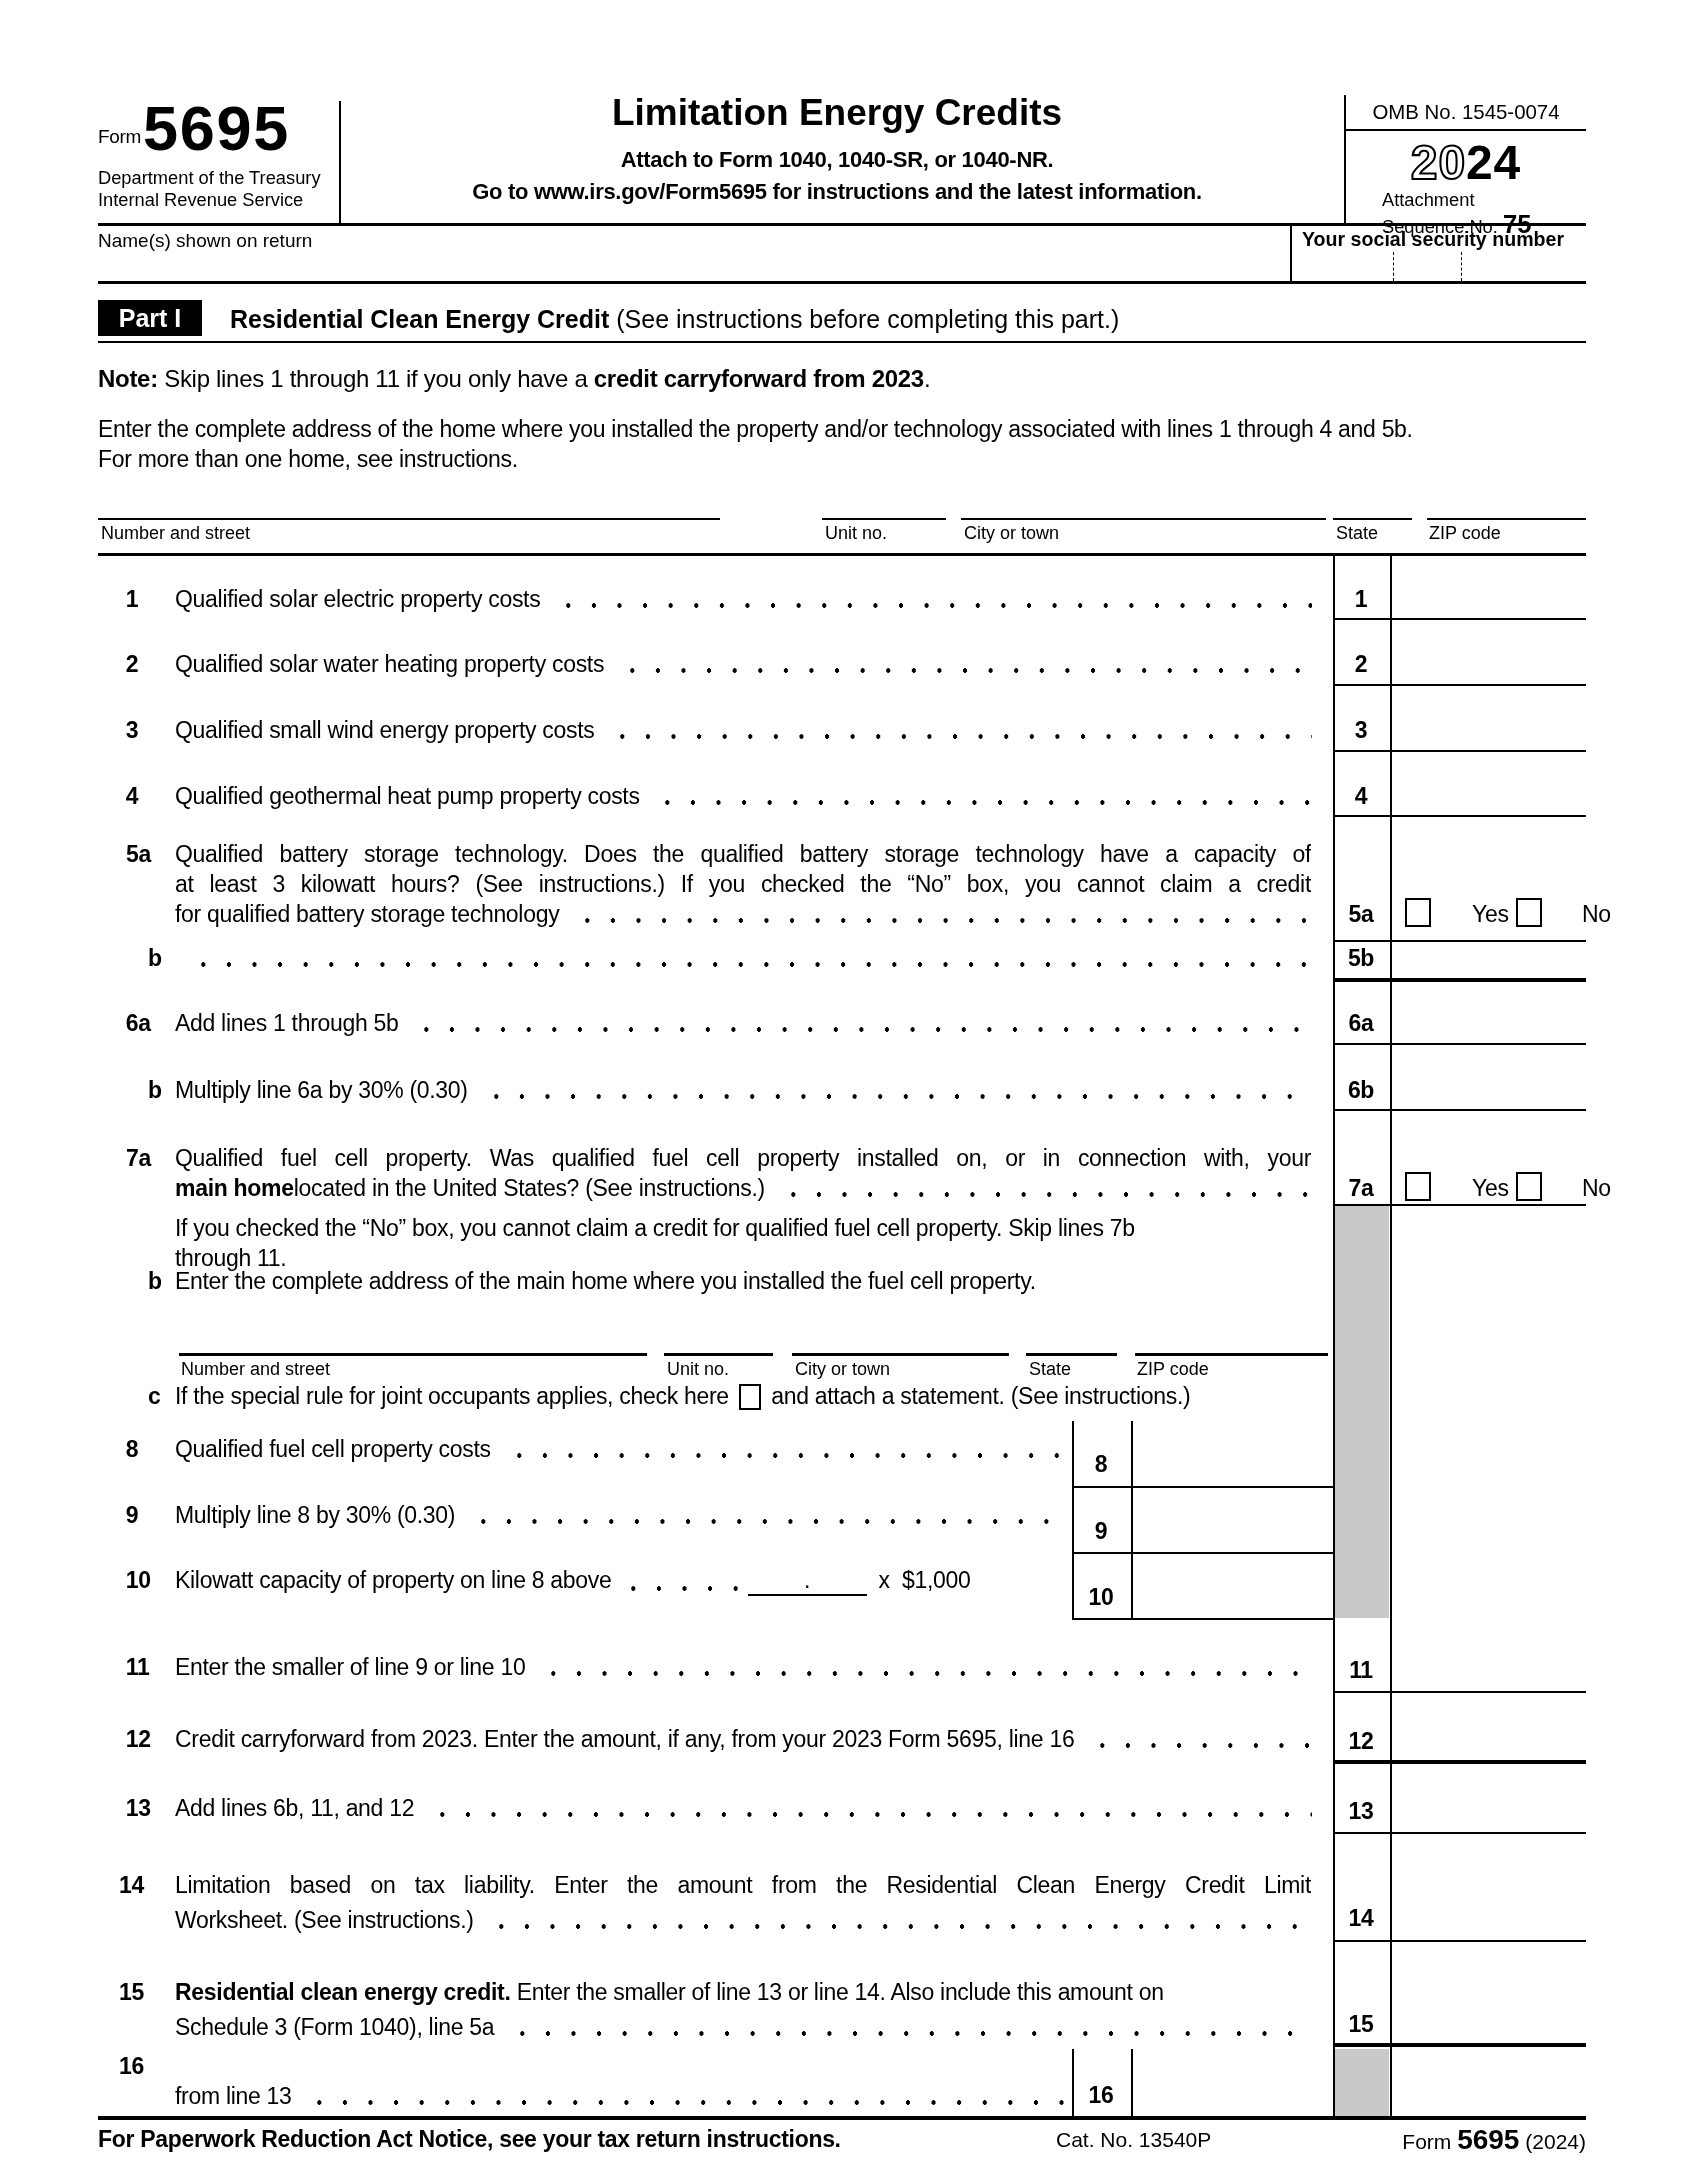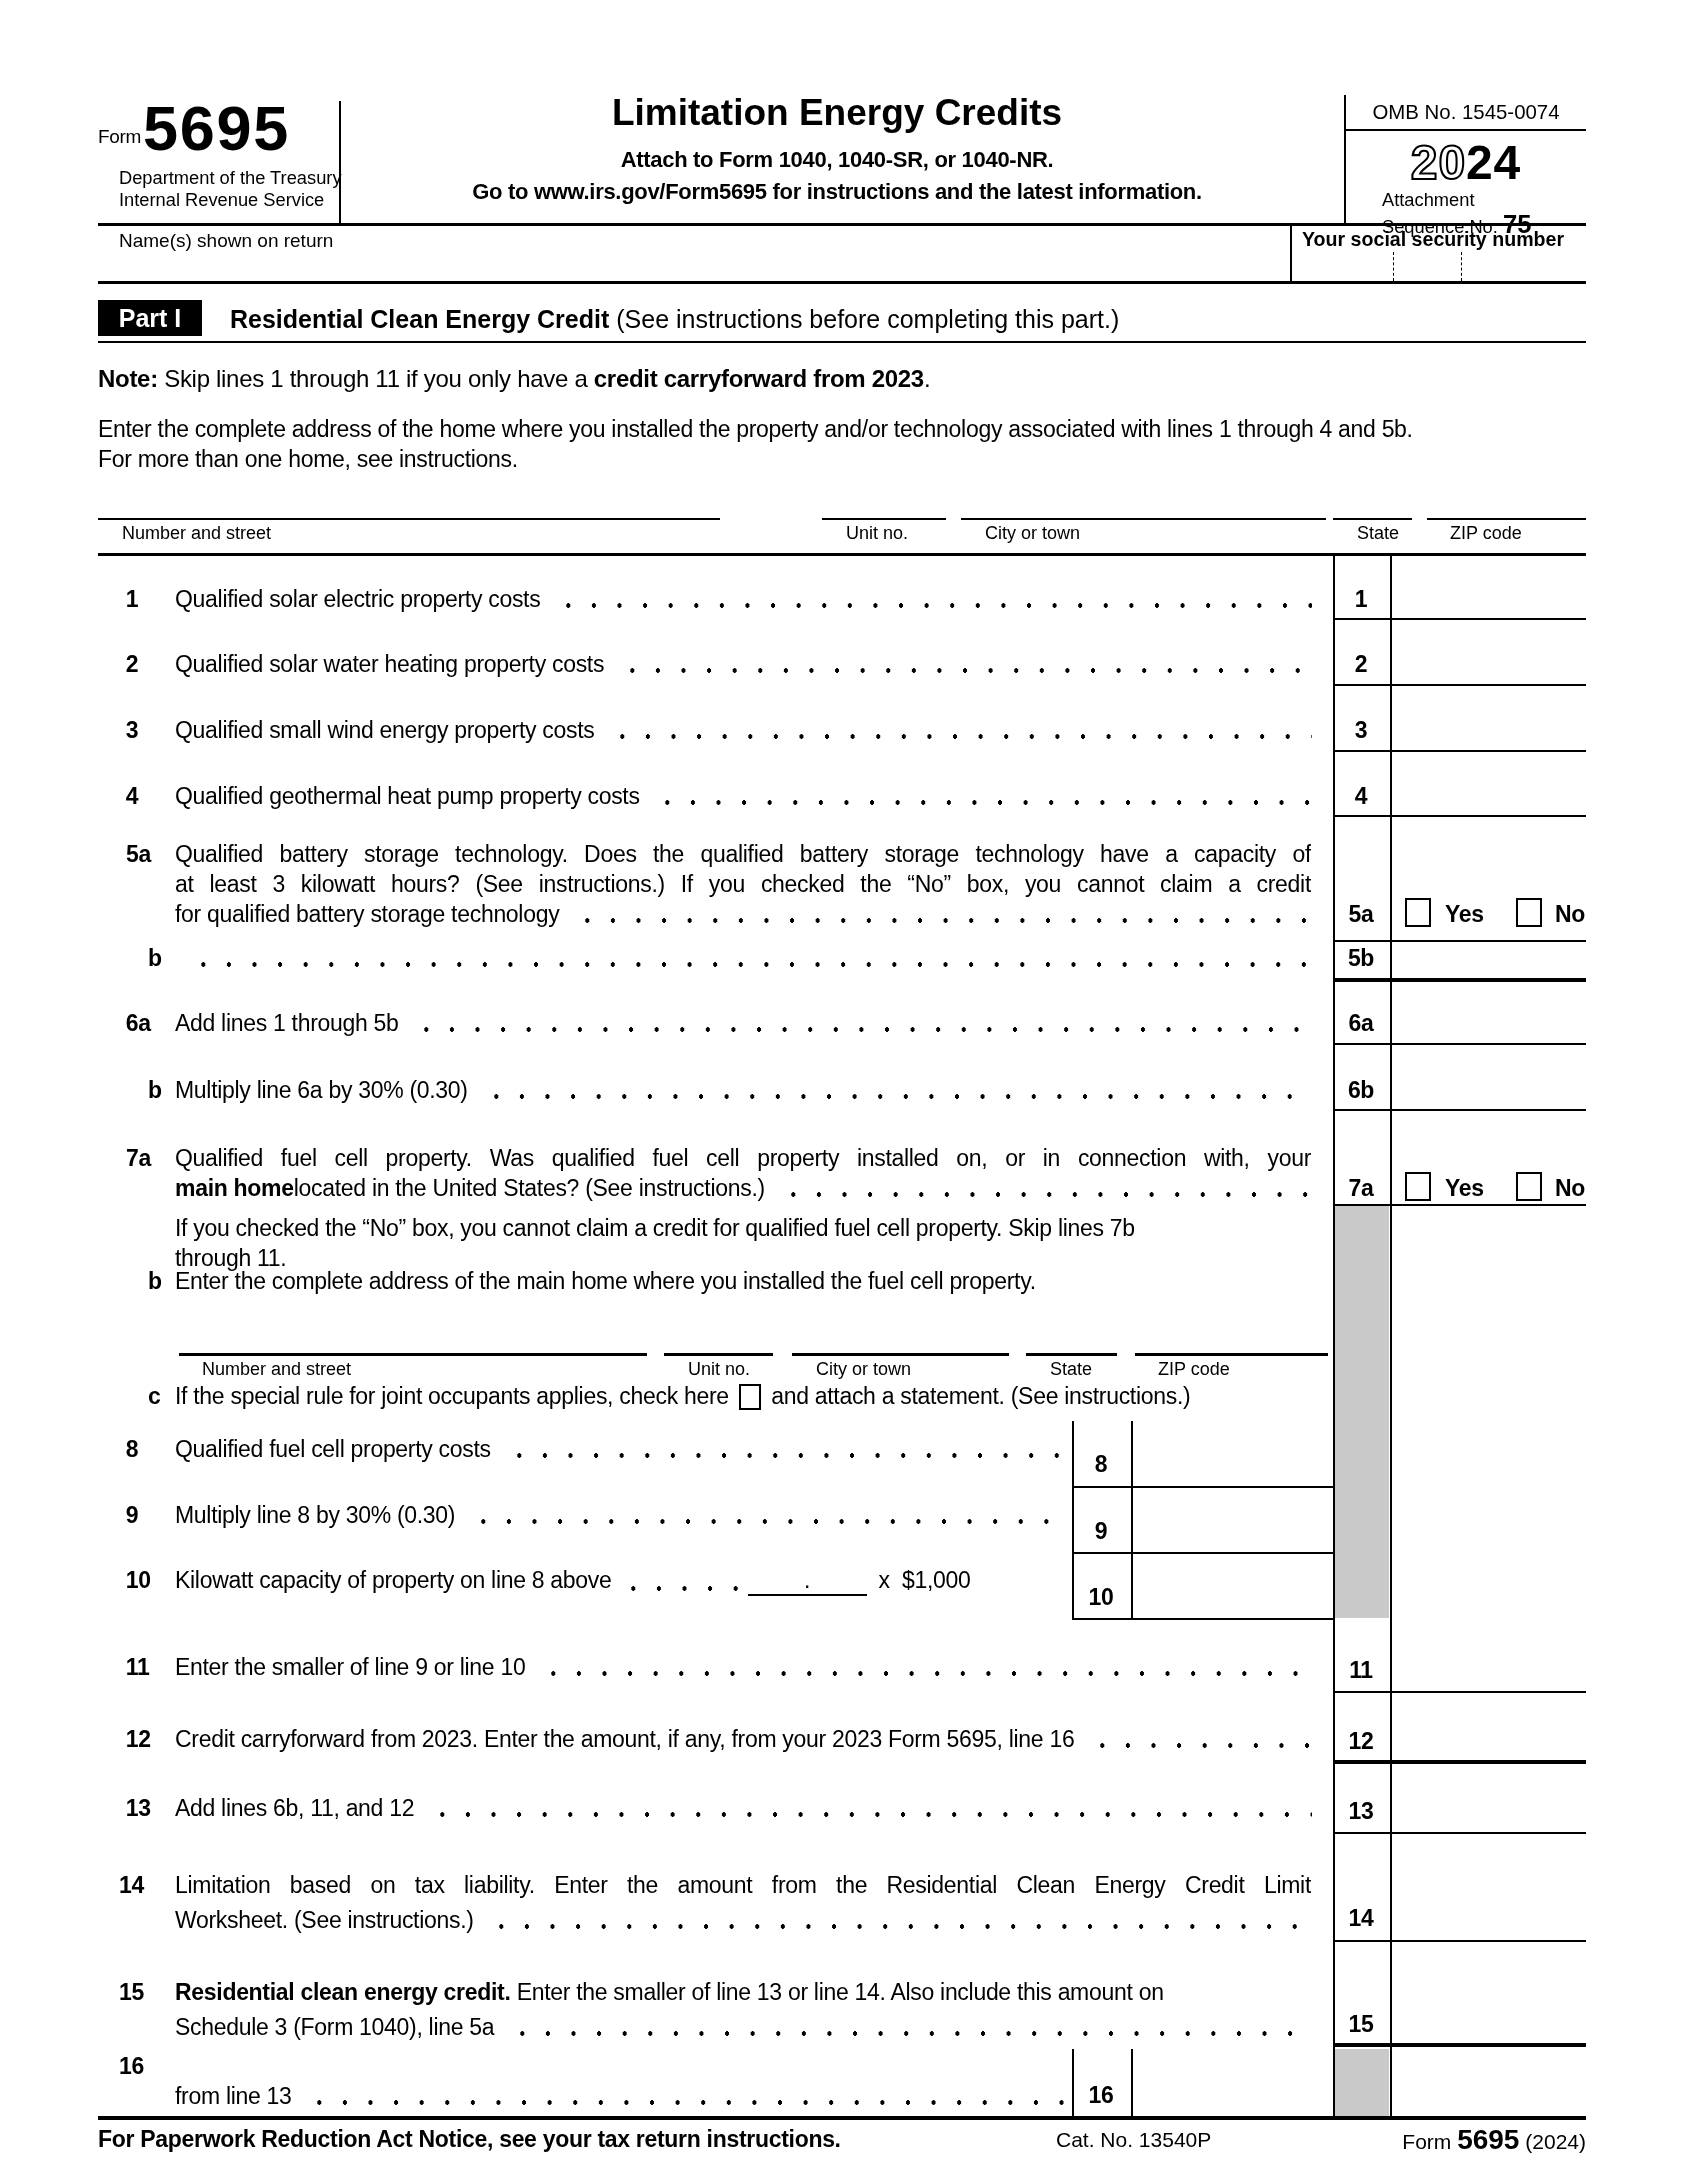--- a/index.html
+++ b/index.html
@@ -21,23 +21,23 @@
         background-position:left 8.5px bottom 4.3px;}
   .dotsfix{flex:none;align-self:stretch;
         background-image:radial-gradient(circle,#000 2px,transparent 2.4px);
         background-size:25.6px 6.8px;background-repeat:repeat-x;
         background-position:left 8.5px bottom 4.3px;}
   .ml{position:absolute;white-space:nowrap;}
   .just{text-align:justify;text-align-last:justify;white-space:normal;overflow:hidden;}
   .boxnum{position:absolute;left:1333px;width:56px;text-align:center;font-weight:bold;line-height:25.6px;}
   .boxnum.inner{left:1072px;width:58px;}
   .cb{position:absolute;width:25.6px;height:29px;border:2.6px solid #000;background:#fff;box-sizing:border-box;}
-  .cblabel{position:absolute;font-weight:bold;line-height:25.6px;}
+  .cblabel{position:absolute;font-weight:normal;line-height:25.6px;margin-left:27px;}
   .gray{position:absolute;left:1335px;width:54px;background:#c9c9c9;}
-  .small{font-size:18px;letter-spacing:0;margin-left:21px;}
+  .small{font-size:18px;letter-spacing:0;}
   .field{position:absolute;}
   .kwline{flex:none;width:119px;border-bottom:2.6px solid #000;text-align:center;}
   .partbar{position:absolute;left:98px;top:300px;width:104px;height:36px;background:#000;color:#fff;
            display:flex;align-items:center;justify-content:center;font-weight:bold;font-size:25px;letter-spacing:0;}
   .outline{color:#fff;-webkit-text-stroke:2.1px #000;}
 </style>
 </head>
 <body>
 
 <div class="page">

